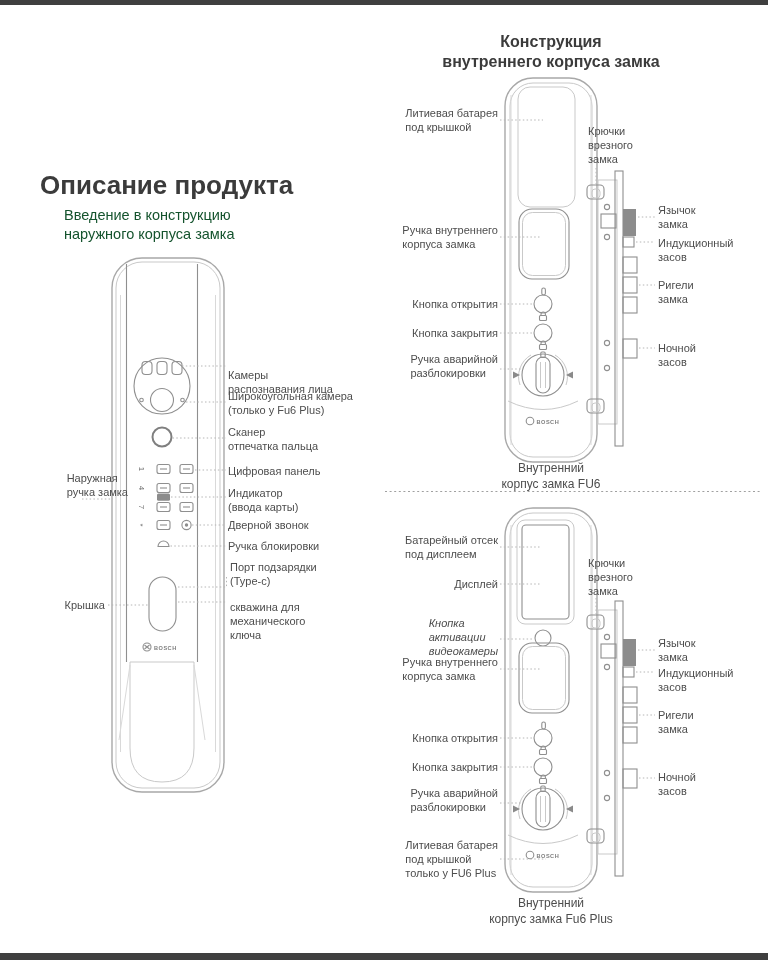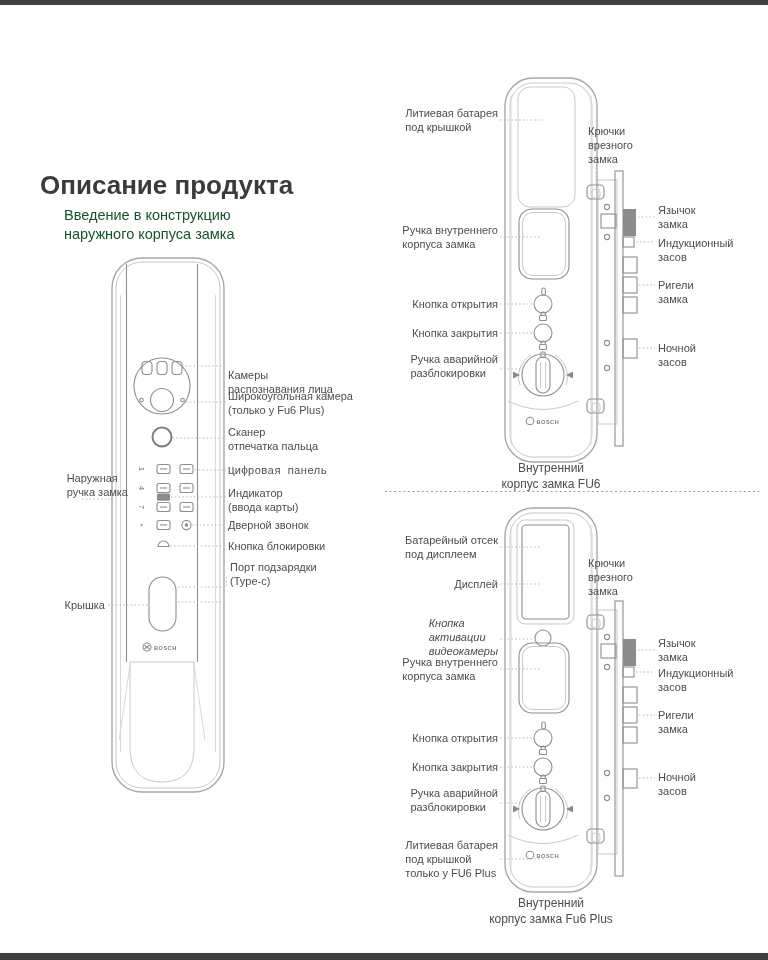--- a/index.html
+++ b/index.html
@@ -281,28 +281,33 @@
   <div class="lbl r" style="right:640px;top:471px;">Наружная
 ручка замка</div>
   <div class="lbl r" style="right:663px;top:598px;">Крышка</div>
 
   <div class="lbl" style="left:228px;top:352px;margin-top:16px;">Камеры
 распознавания лица</div>
   <div class="lbl" style="left:228px;top:389px;">Широкоугольная камера
 (только у Fu6 Plus)</div>
   <div class="lbl" style="left:228px;top:425px;">Сканер
 отпечатка пальца</div>
-  <div class="lbl" style="left:228px;top:464px;font-family:Liberation Mono, monospace;">Цифровая панель</div>
+  <div class="lbl" style="left:228px;top:464px;">Цифровая панель</div>
   <div class="lbl" style="left:228px;top:486px;">Индикатор
 (ввода карты)</div>
   <div class="lbl" style="left:228px;top:518px;">Дверной звонок</div>
-  <div class="lbl" style="left:228px;top:539px;">Кнопка блокировки</div>
+  <div class="lbl" style="left:228px;top:539px;">Ручка блокировки</div>
   <div class="lbl" style="left:230px;top:560px;">Порт подзарядки
 (Type-c)</div>
-
+  <div class="lbl" style="left:230px;top:600px;">скважина для
+механического
+ключа</div>
+
+  <div class="rtitle">Конструкция
+внутреннего корпуса замка</div>
 
   <div class="lbl r" style="right:270px;top:106px;">Литиевая батарея
 под крышкой</div>
   <div class="lbl r" style="right:270px;top:223px;">Ручка внутреннего
 корпуса замка</div>
   <div class="lbl r" style="right:270px;top:297px;">Кнопка открытия</div>
   <div class="lbl r" style="right:270px;top:326px;">Кнопка закрытия</div>
   <div class="lbl r" style="right:270px;top:352px;">Ручка аварийной
 разблокировки</div>
   <div class="lbl" style="left:588px;top:124px;">Крючки

